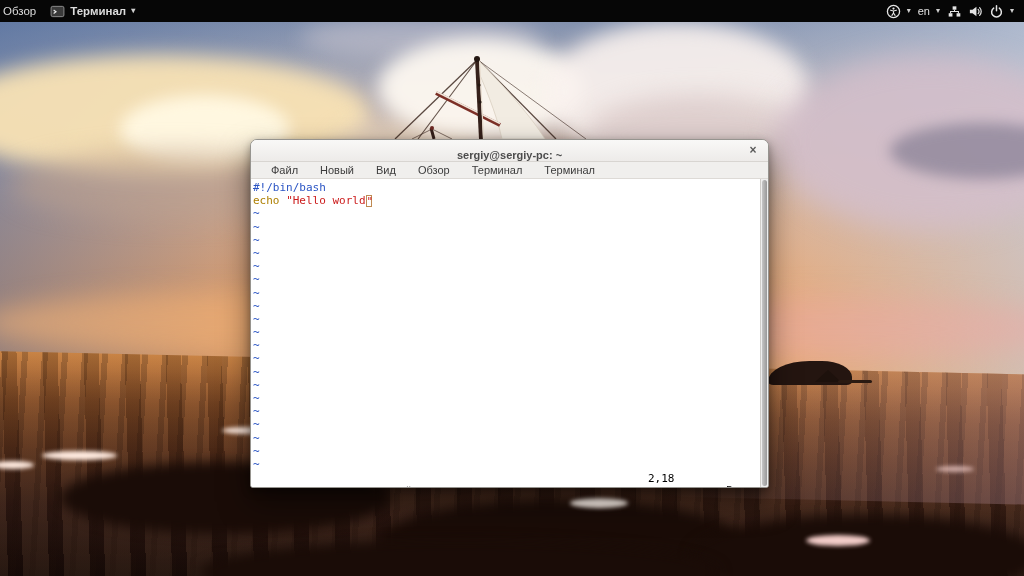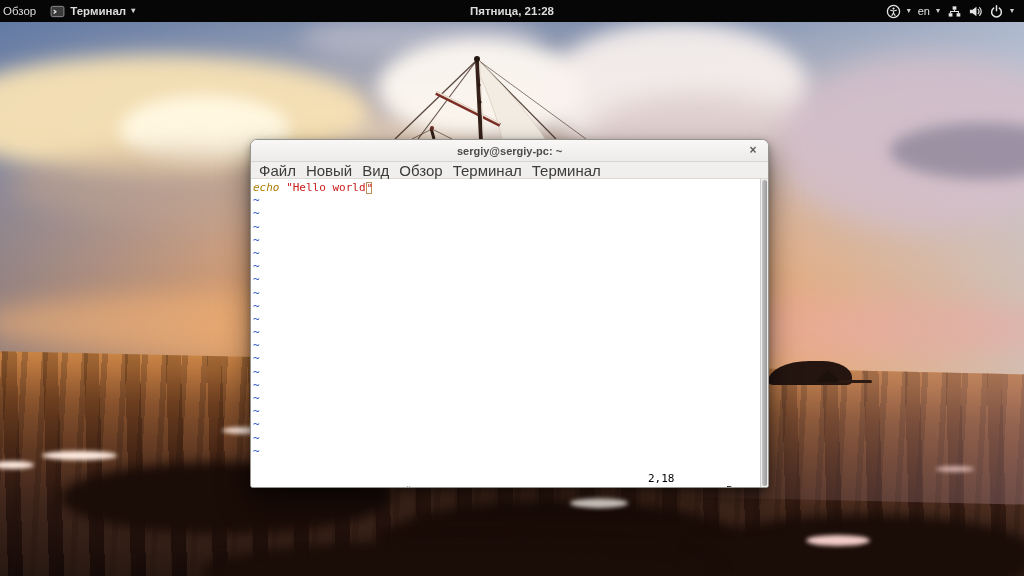--- a/index.html
+++ b/index.html
@@ -73,34 +73,34 @@
   .tb-icon { width:15px; height:15px; display:inline-block; }
   .tb-icon svg { width:100%; height:100%; display:block;}
   .kbd-layout { font-size:11px; color:#e4e4e4;}
 
   
   .window { position:absolute; left:250px; top:139px; width:519px; height:349px; z-index:10;
     border:1px solid #96948f; border-radius:7px 7px 3px 3px;
     box-shadow:0 14px 30px rgba(0,0,0,.5), 0 3px 8px rgba(0,0,0,.35);
     background:#fff; display:flex; flex-direction:column; overflow:hidden;}
   .titlebar { height:22px; flex:0 0 22px; background:linear-gradient(#f9f8f7,#edebe9);
-    border-bottom:1px solid #d8d5d1; position:relative; display:flex; align-items:center; justify-content:center;}
+    border-bottom:1px solid #d8d5d1; position:relative; display:flex; align-items:flex-end; justify-content:center;}
   .title-text { font-size:11px; font-weight:bold; color:#4c4c4c;}
   .close-btn { position:absolute; right:7px; top:2px; width:16px; height:16px; display:flex;
     align-items:center; justify-content:center; font-size:12px; font-weight:bold; color:#5a5a5a; cursor:default;}
   .menubar { height:17px; flex:0 0 17px; background:#f0efed; border-bottom:1px solid #dddad6;
     display:flex; align-items:center; padding-left:3px;}
-  .menu-item { font-size:15px; color:#3c3c3c; padding:0 5px; }
+  .menu-item { font-size:11px; color:#3c3c3c; padding:0 5px;margin-left:12px; }
   .term-wrap { position:relative; flex:1; background:#fff; }
   .term { position:absolute; inset:0 8px 0 0; padding:2px 0 0 2px; overflow:hidden;
     font-family:"DejaVu Sans Mono", monospace; font-size:11px; line-height:13.2px; color:#000;
     display:flex; flex-direction:column;}
   .term-line { white-space:pre; height:13.2px; }
   .blue { color:#2a54c4; }
-  .kw   { color:#ad7f00;font-style:italic; }
+  .kw   { color:#ad7f00; }
   .str  { color:#cc1d1d; }
   .cursor-block { display:inline-block; width:6px; height:12px; border:1px solid #c08a52;
     color:#cc1d1d; line-height:11px; vertical-align:text-bottom; }
   .statusline { position:absolute; left:2px; right:8px; bottom:2px; height:13.2px;
     font-family:"DejaVu Sans Mono", monospace; font-size:11px; line-height:13.2px; color:#000; white-space:pre;}
   .status-pos { position:absolute; left:395px; top:0;}
   .status-scroll { position:absolute; right:8px; top:12px;font-style:italic;}
   .scrollbar { position:absolute; right:0; top:0; bottom:0; width:8px; background:#efefef; border-left:1px solid #cfcdc9;}
   .scroll-thumb { position:absolute; left:1px; right:1px; top:1px; bottom:1px; border-radius:3px;
     background:linear-gradient(90deg,#c6c6c6,#989898);}
@@ -170,23 +170,20 @@
       <span class="tb-icon">
         <svg viewBox="0 0 14 14">
             <rect x="1" y="2.2" width="12" height="9.6" rx="1.5" fill="#3a3a3a" stroke="#9a9a9a" stroke-width="0.8"></rect>
             <path d="M3.4 5.6l2.2 1.6-2.2 1.6" stroke="#e8e8e8" stroke-width="1.1" fill="none"></path>
           </svg>
       </span>
       <span>Терминал</span>
       <span class="arrow">▾</span>
     </span>
   </div>
-  <div class="tb-center">
-    <span>Пятница, 21:28</span>
-  </div>
   <div class="tb-right">
     <span class="tb-group">
       <span class="tb-icon">
         <svg viewBox="0 0 16 16">
             <circle cx="8" cy="8" r="6.5" fill="none" stroke="#e4e4e4" stroke-width="1.4"></circle>
             <circle cx="8" cy="4.9" r="1.2" fill="#e4e4e4"></circle>
             <path d="M4.9 6.6 L8 7.4 L11.1 6.6 M8 7.4 L8 9.6 M8 9.6 L6.3 12.1 M8 9.6 L9.7 12.1" stroke="#e4e4e4" stroke-width="1.2" fill="none" stroke-linecap="round"></path>
           </svg>
       </span>
       <span class="arrow">▾</span>
@@ -229,20 +226,21 @@
   <div class="menubar">
     <span class="menu-item">Файл</span>
     <span class="menu-item">Новый</span>
     <span class="menu-item">Вид</span>
     <span class="menu-item">Обзор</span>
     <span class="menu-item">Терминал</span>
     <span class="menu-item">Терминал</span>
   </div>
   <div class="term-wrap">
     <div class="term">
+      <div class="term-line blue">#!/bin/bash</div>
       <div class="term-line"><span class="kw">echo</span><span> </span><span class="str">"Hello world</span><span class="cursor-block">"</span></div>
       <div>
           <div class="term-line blue">~</div>
           <div class="term-line blue">~</div>
           <div class="term-line blue">~</div>
           <div class="term-line blue">~</div>
           <div class="term-line blue">~</div>
           <div class="term-line blue">~</div>
           <div class="term-line blue">~</div>
           <div class="term-line blue">~</div>

